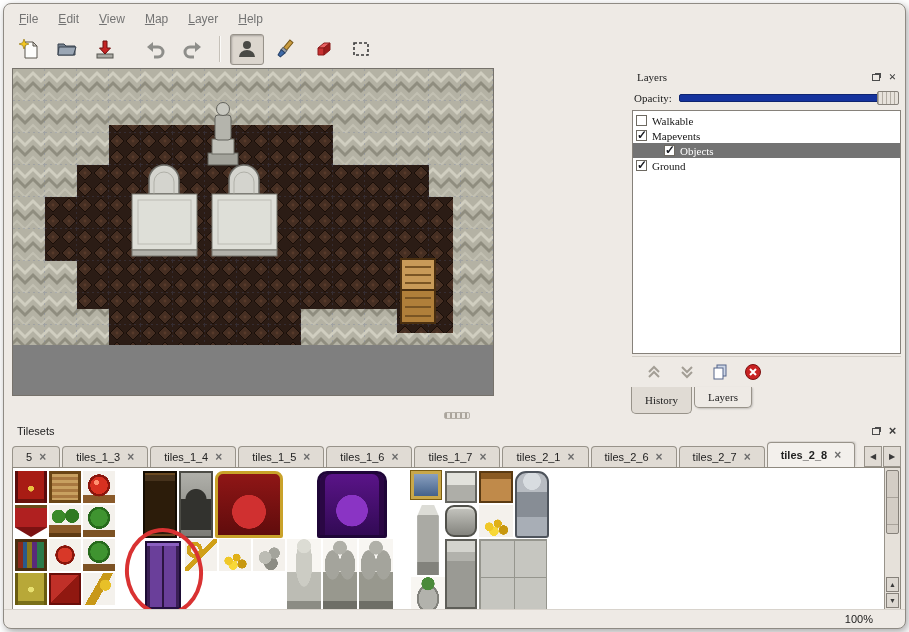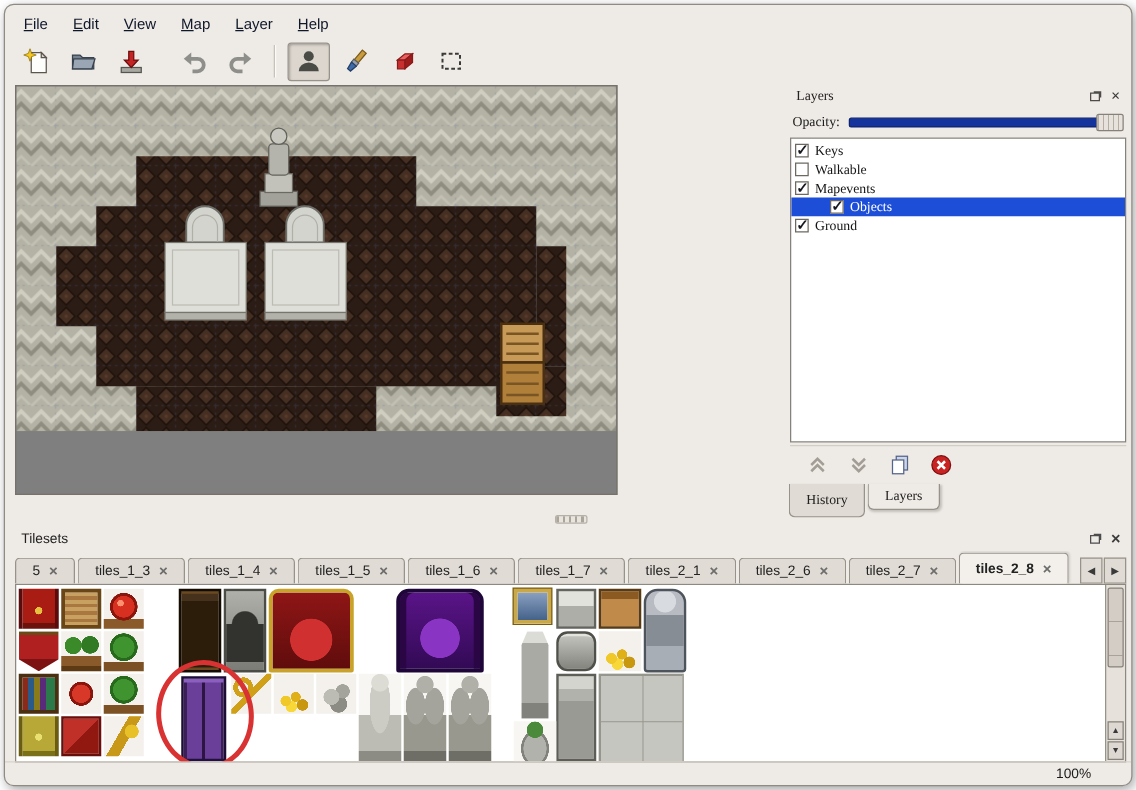--- a/index.html
+++ b/index.html
@@ -2,21 +2,21 @@
 <html><head>
 <meta charset="utf-8">
 <style>
   * { box-sizing: border-box; margin: 0; padding: 0; }
   html,body { width: 909px; height: 632px; background: #ffffff; font-family: "Liberation Sans", sans-serif; overflow: hidden; }
   .window { position:absolute; left:3px; top:3px; width:903px; height:626px; background:#eeeae5;
             border:1px solid #8f8b84; border-radius:8px; box-shadow:2px 3px 9px rgba(0,0,0,.35); overflow:hidden; }
 
   
   .menubar { position:absolute; left:6px; top:4px; right:6px; height:22px; display:flex; align-items:center; gap:2px; }
-  .menu-item { padding:3px 9px; font-size:12px; color:#0f172a; cursor:default; }
+  .menu-item { padding:3px 9px; font-size:12px; color:#737373; cursor:default; }
   .menu-item::first-letter { text-decoration: underline; }
 
   
   .toolbar { position:absolute; left:8px; top:27px; right:6px; height:36px; display:flex; align-items:center; }
   .tbtn { width:34px; height:31px; display:flex; align-items:center; justify-content:center;
           background:transparent; border:1px solid transparent; border-radius:3px; margin-right:4px; }
   .tbtn.pressed { background:#dcd6ce; border:1px solid #97928a; box-shadow: inset 1px 1px 2px rgba(0,0,0,.25); }
   .tsep { width:2px; height:26px; border-left:1px solid #c6c1b9; border-right:1px solid #fbfaf8; margin:0 9px 0 5px; }
   .tgap { width:12px; }
 
@@ -40,21 +40,21 @@
 
   
   .layers-dock { position:absolute; left:626px; top:64px; width:273px; height:342px;font-family:Liberation Serif, serif; }
   .opacity-row { position:absolute; left:4px; right:4px; top:19px; height:21px; display:flex; align-items:center; gap:7px; font-size:11px; color:#1c1c1c; }
   .slider { flex:1; height:15px; position:relative; }
   .slider .groove { position:absolute; left:0; right:2px; top:4px; height:8px; background:#15339d; border:1px solid #0e2470; border-radius:2px; }
   .slider .handle { position:absolute; right:0; top:1px; width:22px; height:14px; background:#e7e2db; border:1px solid #86817a; border-radius:2px;
                     background-image: repeating-linear-gradient(90deg,#b3ada4 0 1px, transparent 1px 4px); }
   .layer-list { position:absolute; left:2px; right:2px; top:42px; height:244px; background:#ffffff; border:1px solid #86817a; overflow:hidden; padding-top:2px; }
   .layer-row { display:flex; align-items:center; height:15px; font-size:11px; color:#141414; gap:5px; padding-left:3px; }
-  .layer-row.selected { background:#1d4ed8; color:#ffffff;padding-left:31px; }
+  .layer-row.selected { background:#737373; color:#ffffff;padding-left:31px; }
   .cb { width:11px; height:11px; background:#fff; border:1px solid #6d6961; position:relative; flex:0 0 auto; }
   .cb.checked::after { content:"✓"; position:absolute; left:0px; top:-3px; font-size:12px; font-weight:bold; color:#16181f; }
   .layer-actions { position:absolute; left:2px; right:2px; top:288px; height:30px; display:flex; align-items:center; gap:13px; padding-left:12px;
                    border-top:1px solid #d2cdc5; }
   .act-btn { width:20px; height:20px; display:flex; align-items:center; justify-content:center; }
   .dock-tabs { position:absolute; left:1px; top:319px; height:23px; display:flex; }
   .dock-tab { height:27px; padding:2px 13px; font-size:11px; color:#222; background:#e0dbd4; border:1px solid #98938a; border-top:none;
               border-radius:0 0 5px 5px; margin-right:2px; display:flex; align-items:center; }
   .dock-tab.active { background:#eeeae5; height:21px; position:relative; top:0px; box-shadow:1px 1px 2px rgba(0,0,0,.18); }
 
@@ -271,24 +271,20 @@
     </div>
     <div class="opacity-row">
       <span>Opacity:</span>
       <div class="slider">
         <div class="groove"></div>
         <div class="handle"></div>
       </div>
     </div>
     <div class="layer-list">
       <div class="layer-row">
-        <span class="cb checked"></span>
-        <span>Keys</span>
-      </div>
-      <div class="layer-row">
         <span class="cb"></span>
         <span>Walkable</span>
       </div>
       <div class="layer-row">
         <span class="cb checked"></span>
         <span>Mapevents</span>
       </div>
       <div class="layer-row selected">
         <span class="cb checked"></span>
         <span>Objects</span>

